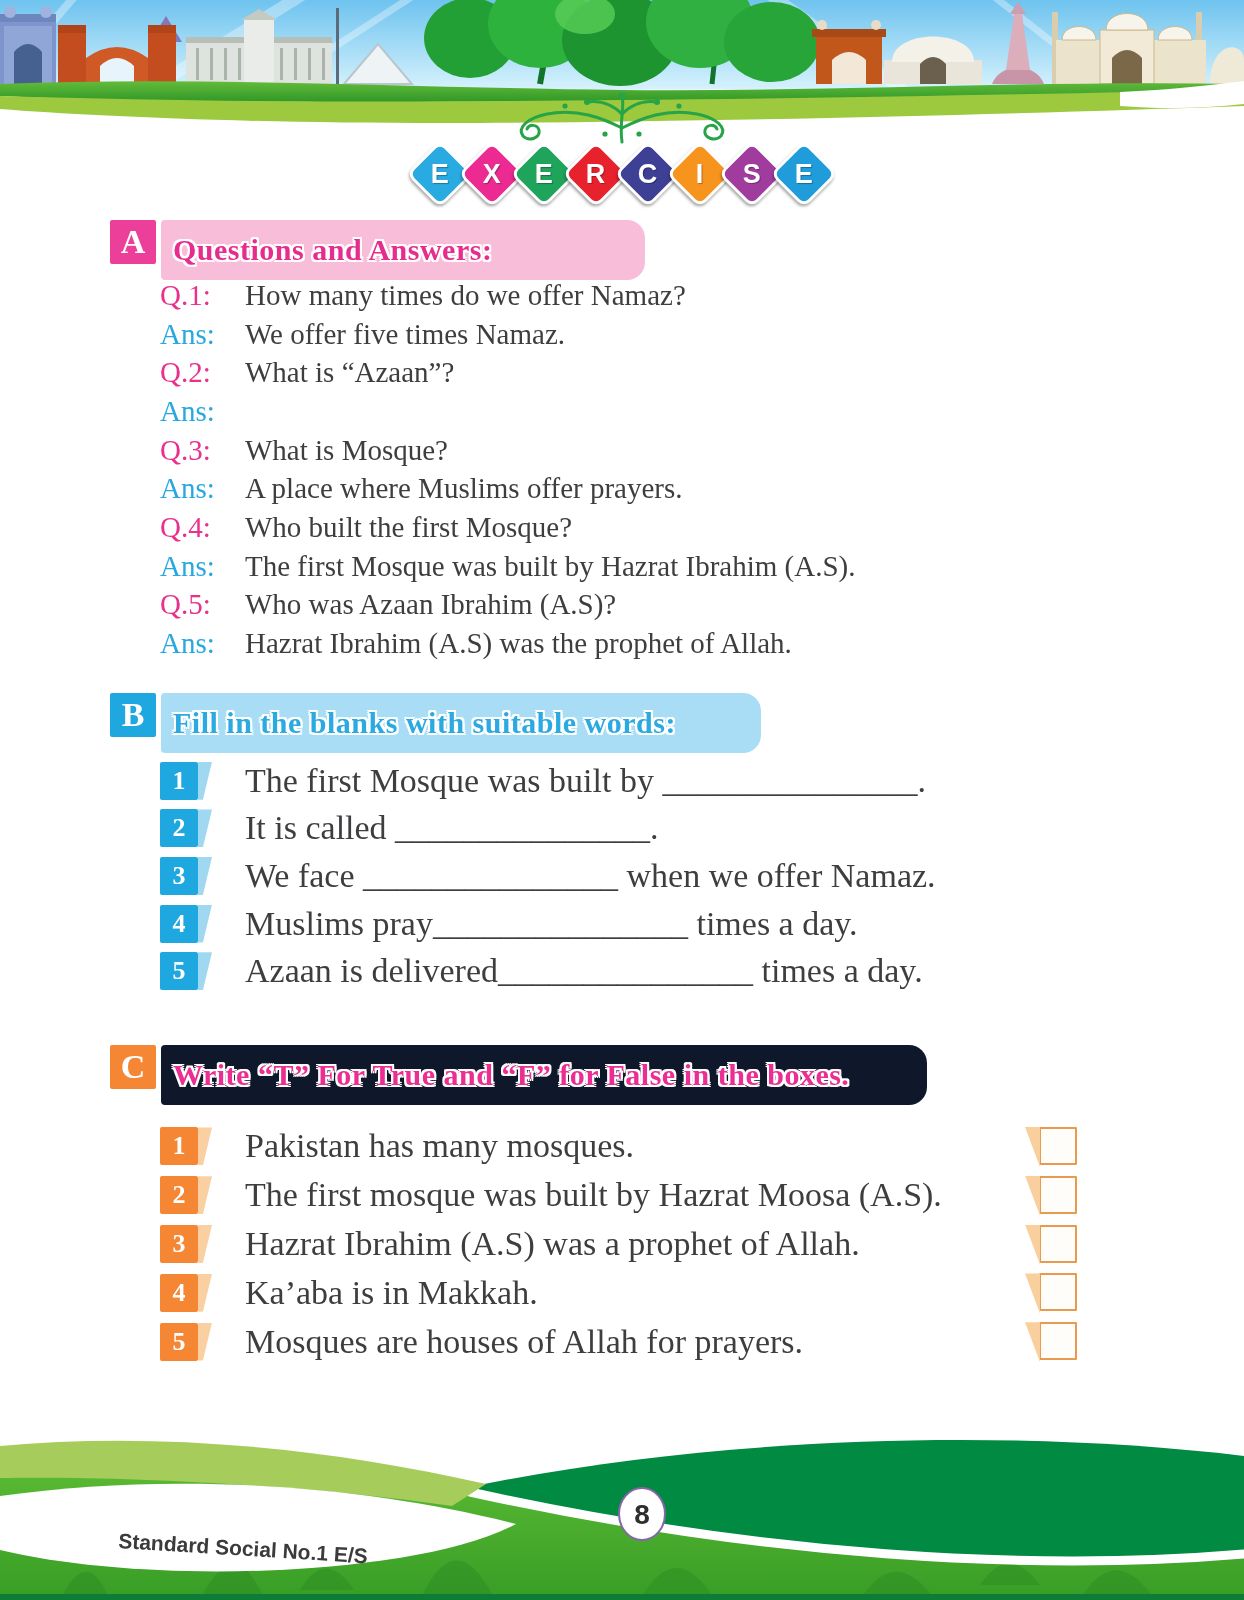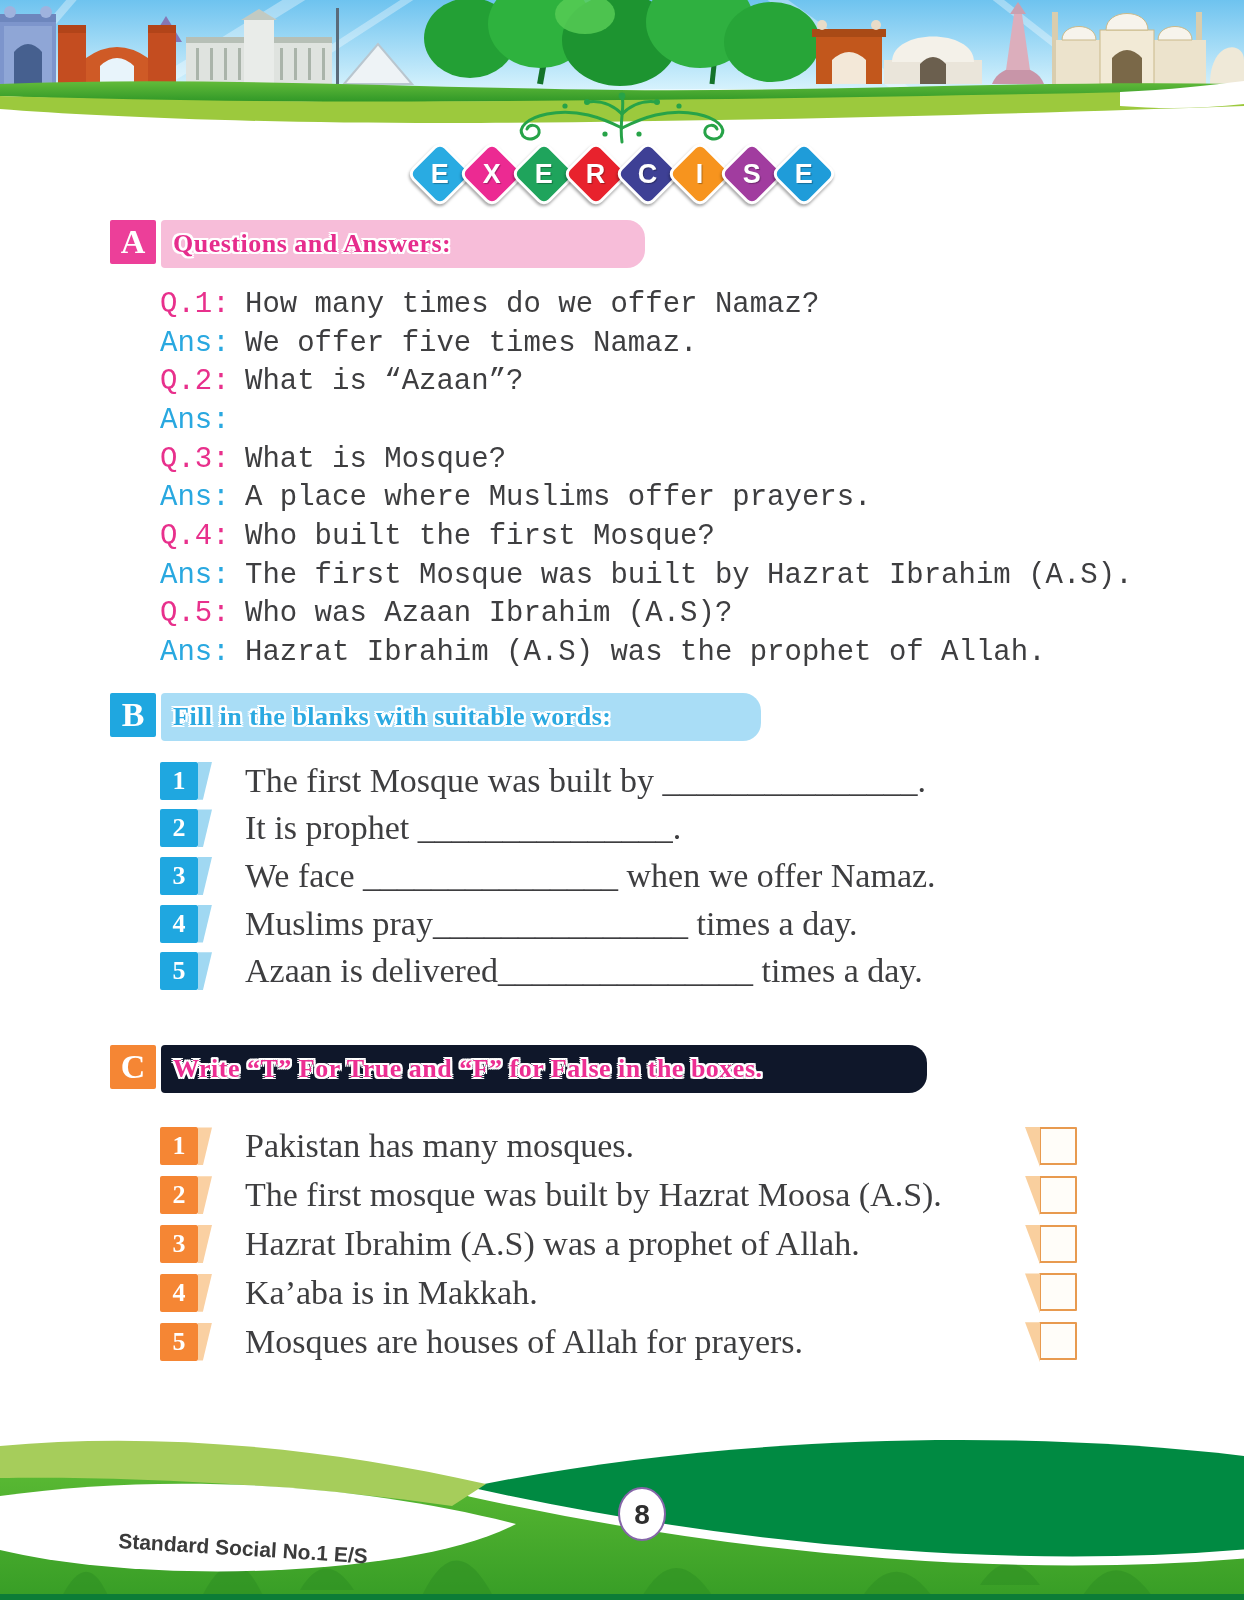--- a/index.html
+++ b/index.html
@@ -23,32 +23,32 @@
     transform:rotate(-45deg);color:#fff;font-family:"Liberation Sans",sans-serif;
     font-weight:bold;font-size:27px;text-shadow:1px 1px 1px rgba(0,0,0,.3);
   }
   
   .sec-header{position:absolute;left:110px;display:flex;align-items:stretch;}
   .sec-badge{
     width:46px;height:44px;display:flex;align-items:center;justify-content:center;
     color:#fff;font-weight:bold;font-size:34px;border-radius:2px;
   }
   .sec-bar{
-    margin-left:5px;height:48px;border-radius:4px 18px 18px 4px;display:flex;align-items:center;
-    padding:0 22px 0 12px;font-weight:bold;font-size:26px;letter-spacing:.5px;
+    margin-left:5px;height:60px;border-radius:4px 18px 18px 4px;display:flex;align-items:center;
+    padding:0 22px 0 12px;font-weight:bold;font-size:30px;letter-spacing:.5px;
   }
   .outline-white{
     text-shadow:2px 0 0 #fff,-2px 0 0 #fff,0 2px 0 #fff,0 -2px 0 #fff,
     2px 2px 0 #fff,-2px 2px 0 #fff,2px -2px 0 #fff,-2px -2px 0 #fff;
   }
   .hdr-a{top:220px;} .hdr-a .sec-badge{background:#ec3f99;} .hdr-a .sec-bar{background:#f7bdd9;width:450px;color:#e62d8d;}
   .hdr-b{top:693px;} .hdr-b .sec-badge{background:#1fa7e0;} .hdr-b .sec-bar{background:#a9ddf6;width:566px;color:#2ba9e1;}
   .hdr-c{top:1045px;} .hdr-c .sec-badge{background:#f58634;} .hdr-c .sec-bar{background:#0f172a;width:732px;color:#ec2e92;}
   
-  .qa-list{position:absolute;top:285px;left:160px;width:1000px;font-family:Liberation Mono, monospace;}
+  .qa-list{position:absolute;top:276px;left:160px;width:1000px;}
   .qa-row{display:flex;align-items:center;height:38.7px;font-size:29px;color:#3e3e40;}
   .qa-label{width:85px;flex:0 0 85px;}
   .qa-label.q{color:#e8308c;}
   .qa-label.a{color:#29a8e0;}
   
   .fill-list{position:absolute;top:757px;left:160px;width:1000px;}
   .fill-row{display:flex;align-items:center;height:47.6px;position:relative;}
   .tf-list{position:absolute;top:1122px;left:160px;width:960px;}
   .tf-row{display:flex;align-items:center;height:48.8px;position:relative;}
   .num-badge{
@@ -272,21 +272,21 @@
   <div class="sec-badge">B</div>
   <div class="sec-bar outline-white">Fill in the blanks with suitable words:</div>
 </div>
 <div class="fill-list" id="fill-list">
     <div class="fill-row">
       <span class="num-badge blue">1<span class="flag"></span></span>
       <span class="row-text">The first Mosque was built by _______________.</span>
     </div>
     <div class="fill-row">
       <span class="num-badge blue">2<span class="flag"></span></span>
-      <span class="row-text">It is prophet _______________.</span>
+      <span class="row-text">It is called _______________.</span>
     </div>
     <div class="fill-row">
       <span class="num-badge blue">3<span class="flag"></span></span>
       <span class="row-text">We face _______________ when we offer Namaz.</span>
     </div>
     <div class="fill-row">
       <span class="num-badge blue">4<span class="flag"></span></span>
       <span class="row-text">Muslims pray_______________ times a day.</span>
     </div>
     <div class="fill-row">

